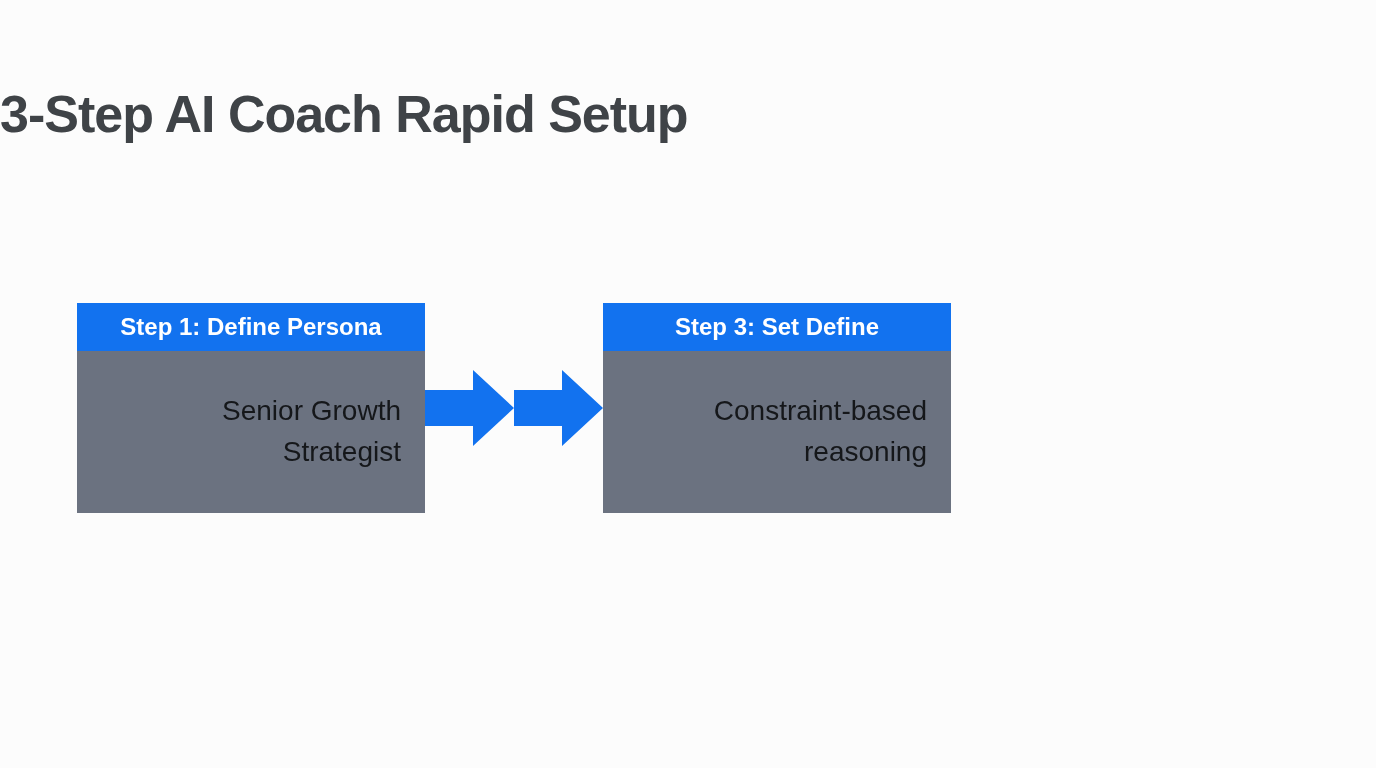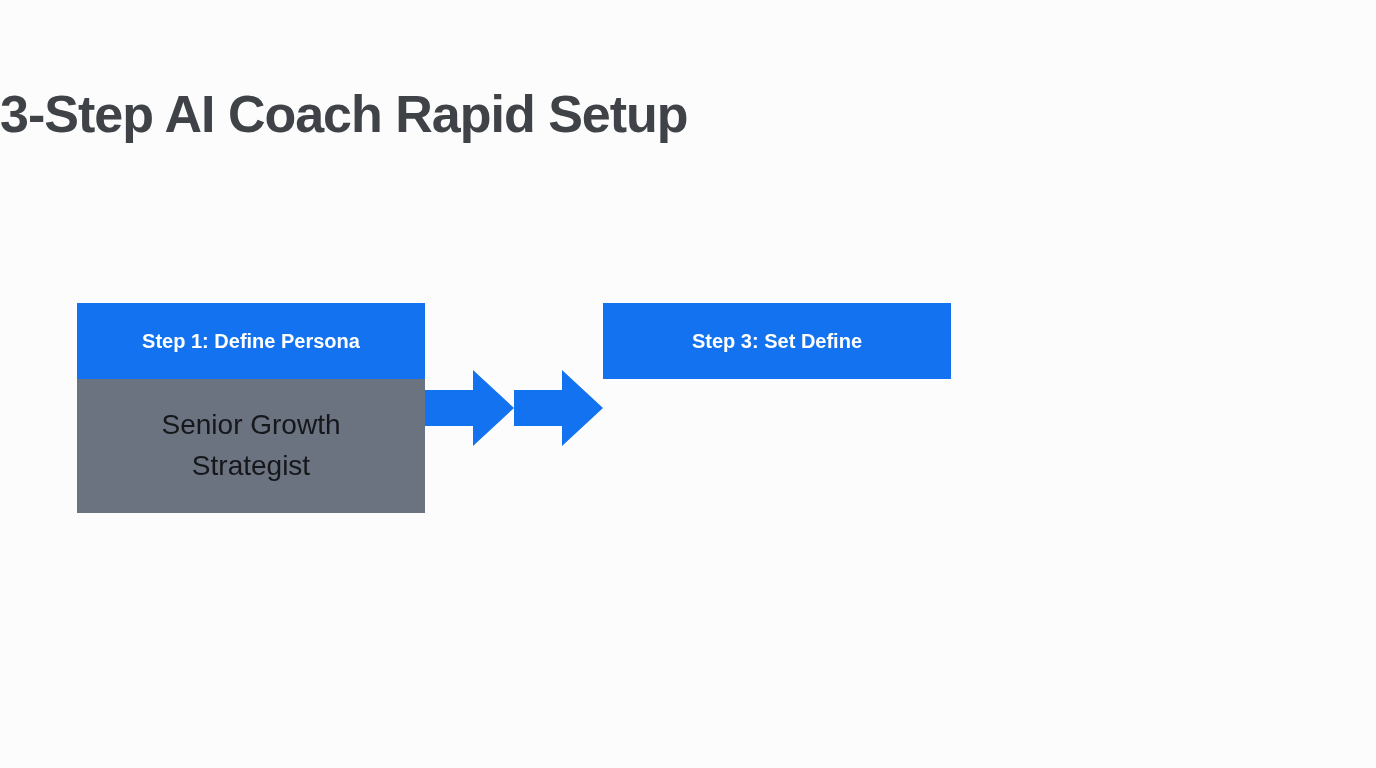--- a/index.html
+++ b/index.html
@@ -37,41 +37,41 @@
     align-items: center;
   }
   .step-box {
     width: 348px;
     height: 210px;
     flex: none;
     display: flex;
     flex-direction: column;
   }
   .step-header {
-    height: 76px;
+    height: 48px;
     flex: none;
     background: var(--accent_blue, #1272ef);
     color: var(--header_text, #ffffff);
     font-weight: bold;
-    font-size: 20px;
+    font-size: 24px;
     display: flex;
     align-items: center;
     justify-content: center;
     text-align: center;
   }
   .step-body {
     flex: 1;
     background: var(--body_gray, #6b7280);
     color: var(--body_text, #15171a);
     font-size: 28px;
     line-height: 1.45;
     display: flex;
     align-items: center;
     justify-content: center;
-    text-align: center;
+    text-align: right;
     padding: 0 24px;
   }
   .arrow {
     width: 89px;
     height: 76px;
     flex: none;
     fill: var(--accent_blue, #1272ef);
   }
 </style>
 </head>
@@ -92,16 +92,17 @@
       <polygon points="0,20 48,20 48,0 89,38 48,76 48,56 0,56"></polygon>
     </svg>
 
 
     <svg class="arrow" viewBox="0 0 89 76" aria-hidden="true">
       <polygon points="0,20 48,20 48,0 89,38 48,76 48,56 0,56"></polygon>
     </svg>
 
     <div class="step-box">
       <div class="step-header">Step 3: Set Define</div>
+      <div class="step-body">Constraint-based reasoning</div>
     </div>
 
   </div>
 </div>
 
 </body></html>

